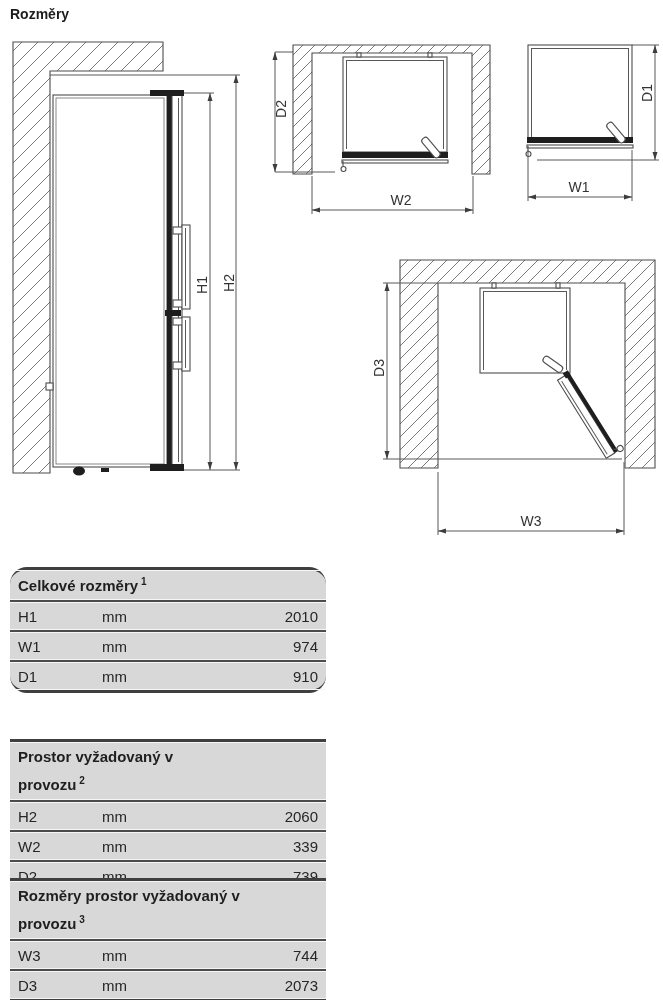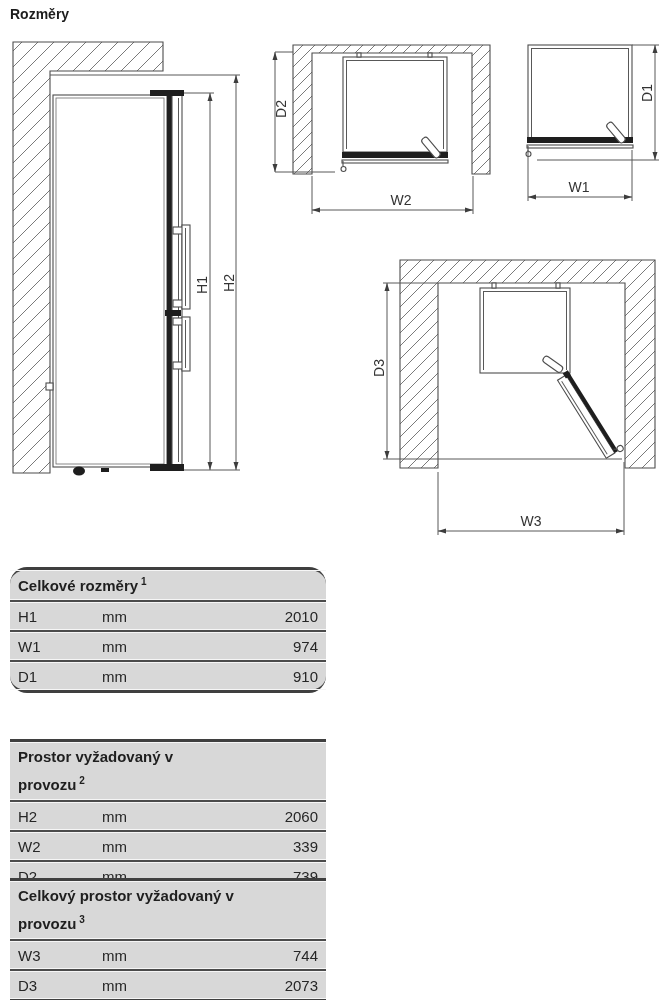--- a/index.html
+++ b/index.html
@@ -257,21 +257,21 @@
     </div>
     <div class="trow">
       <span class="c1">D2</span>
       <span class="c2">mm</span>
       <span class="c3">739</span>
     </div>
   </div>
 
   <div class="dim-table t3" style="top:878px;">
     <div class="thead">
-      <p class="hwrap"><span>Celkový prostor vyžadovaný v provozu</span><sup>3</sup></p>
+      <p class="hwrap"><span>Rozměry prostor vyžadovaný v provozu</span><sup>3</sup></p>
     </div>
     <div class="trow">
       <span class="c1">W3</span>
       <span class="c2">mm</span>
       <span class="c3">744</span>
     </div>
     <div class="trow">
       <span class="c1">D3</span>
       <span class="c2">mm</span>
       <span class="c3">2073</span>

